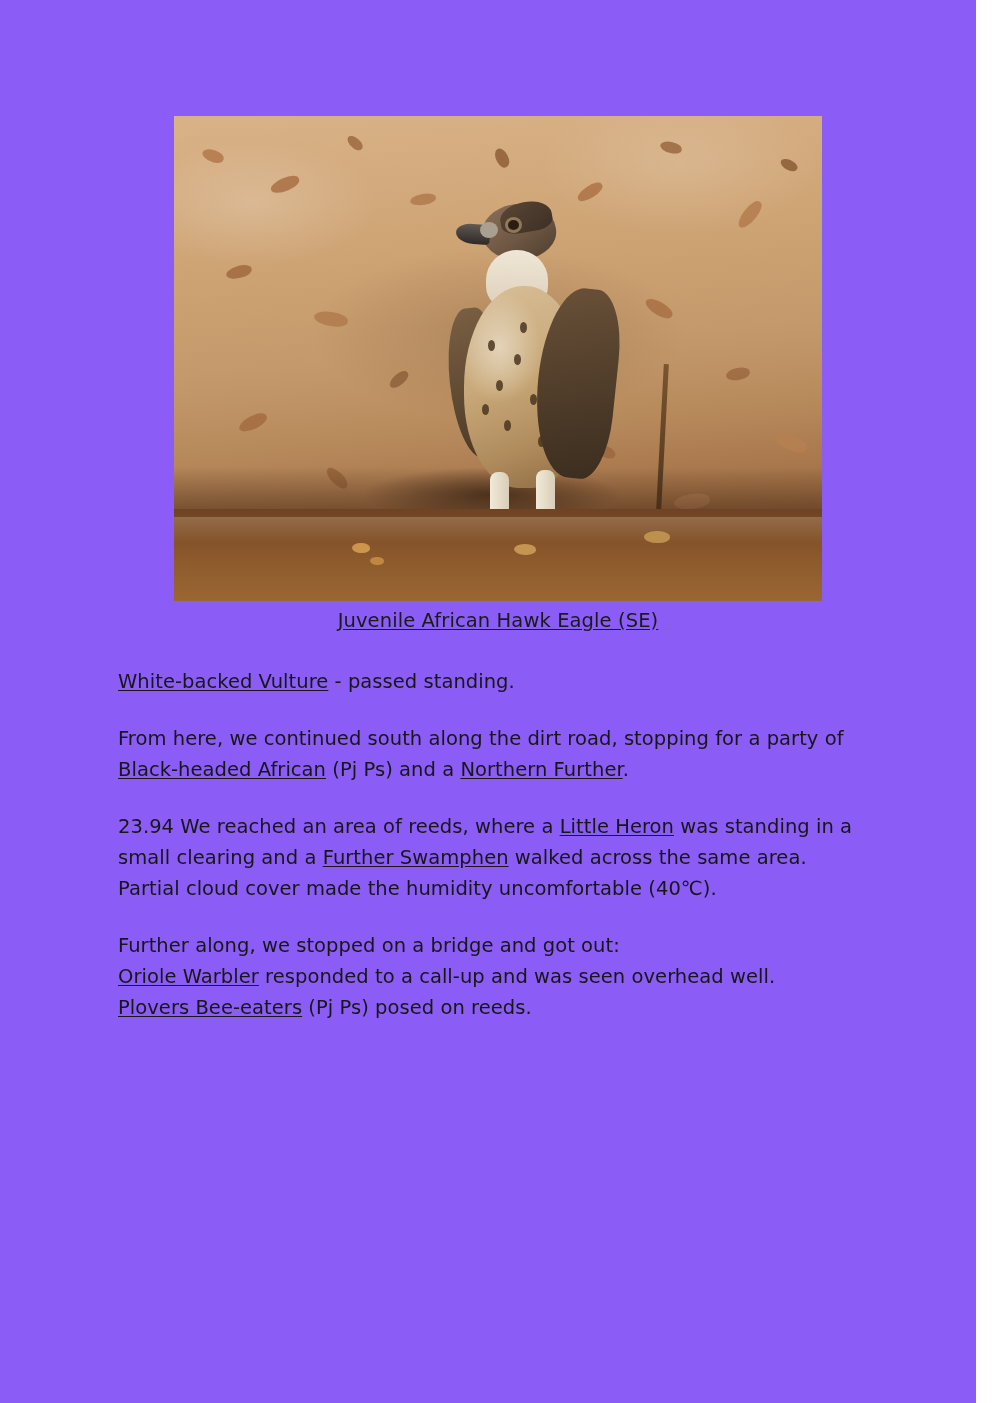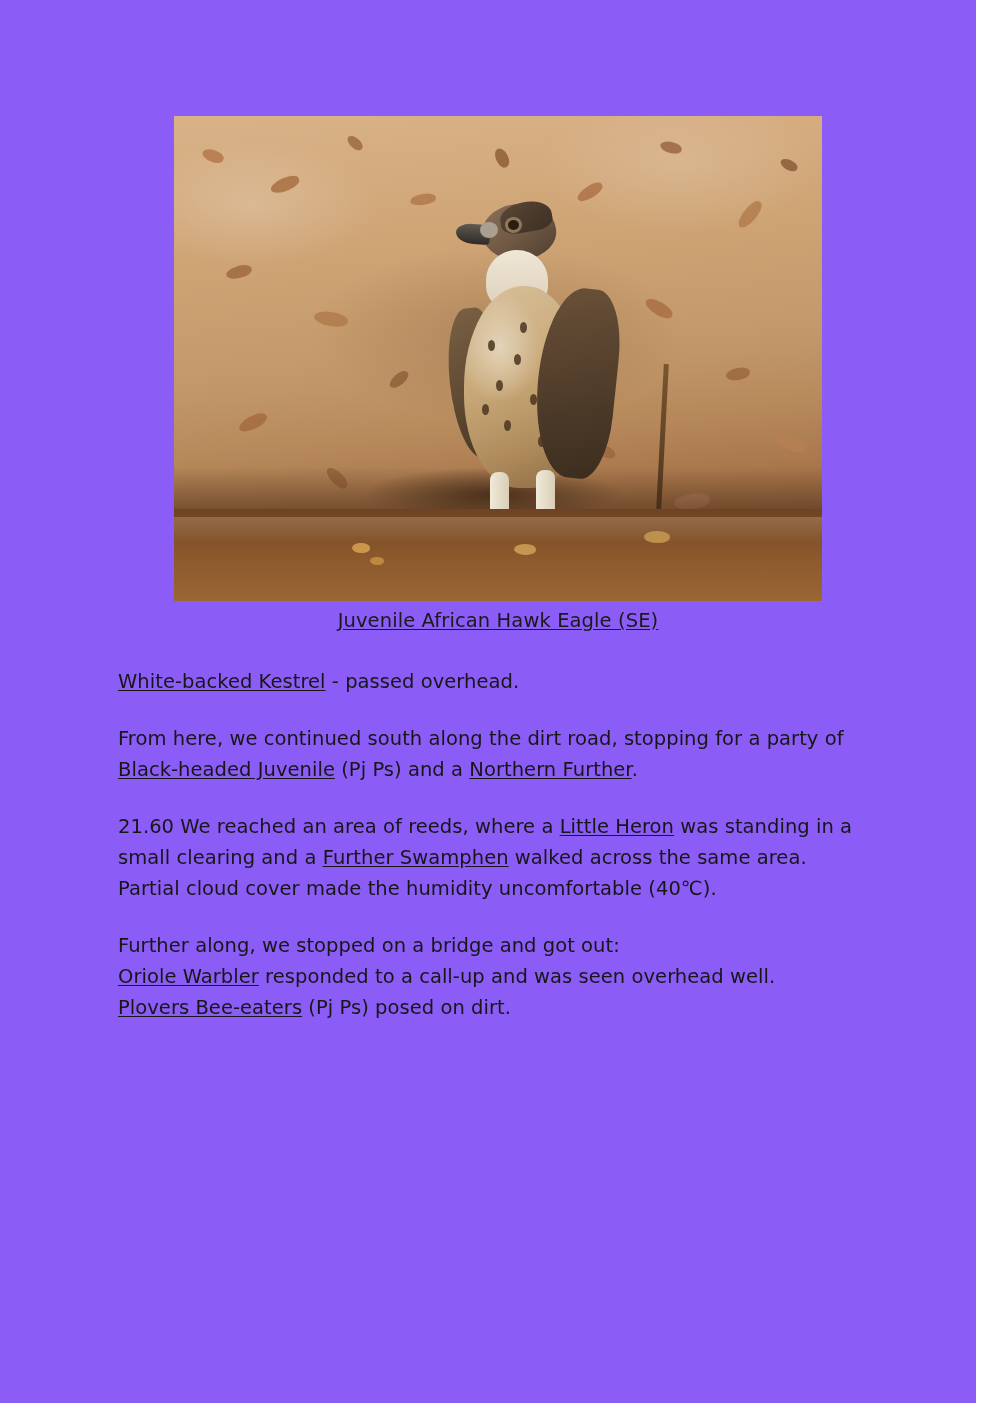--- a/index.html
+++ b/index.html
@@ -240,32 +240,32 @@
         <div class="leaf" style="left:340px; bottom:46px; width:22px; height:11px; background:#cfa158;"></div>
         <div class="leaf" style="left:470px; bottom:58px; width:26px; height:12px; background:#c79a52;"></div>
       </div>
       <figcaption class="caption">
         <u>Juvenile African Hawk Eagle (SE)</u>
       </figcaption>
     </figure>
 
     <div class="body-text">
       <p class="para">
-        <span class="line"><span class="sp">White-backed Kestrel</span><span> - passed overhead.</span></span>
-      </p>
-
-      <p class="para">
-        <span>From here, we continued south along the dirt road, stopping for a party of </span><span class="sp">Black-headed Juvenile</span><span> (Pj Ps) and a </span><span class="sp">Northern Further</span><span>.</span>
-      </p>
-
-      <p class="para">
-        <span>21.60 We reached an area of reeds, where a </span><span class="sp">Little Heron</span><span> was standing in a small clearing and a </span><span class="sp">Further Swamphen</span><span> walked across the same area. Partial cloud cover made the humidity uncomfortable (40℃).</span>
+        <span class="line"><span class="sp">White-backed Vulture</span><span> - passed standing.</span></span>
+      </p>
+
+      <p class="para">
+        <span>From here, we continued south along the dirt road, stopping for a party of </span><span class="sp">Black-headed African</span><span> (Pj Ps) and a </span><span class="sp">Northern Further</span><span>.</span>
+      </p>
+
+      <p class="para">
+        <span>23.94 We reached an area of reeds, where a </span><span class="sp">Little Heron</span><span> was standing in a small clearing and a </span><span class="sp">Further Swamphen</span><span> walked across the same area. Partial cloud cover made the humidity uncomfortable (40℃).</span>
       </p>
 
       <p class="para">
         <span class="line"><span>Further along, we stopped on a bridge and got out:</span></span>
         <span class="line"><span class="sp">Oriole Warbler</span><span> responded to a call-up and was seen overhead well.</span></span>
-        <span class="line"><span class="sp">Plovers Bee-eaters</span><span> (Pj Ps) posed on dirt.</span></span>
+        <span class="line"><span class="sp">Plovers Bee-eaters</span><span> (Pj Ps) posed on reeds.</span></span>
       </p>
     </div>
 
   </div>
 </div>
 
 </body></html>

